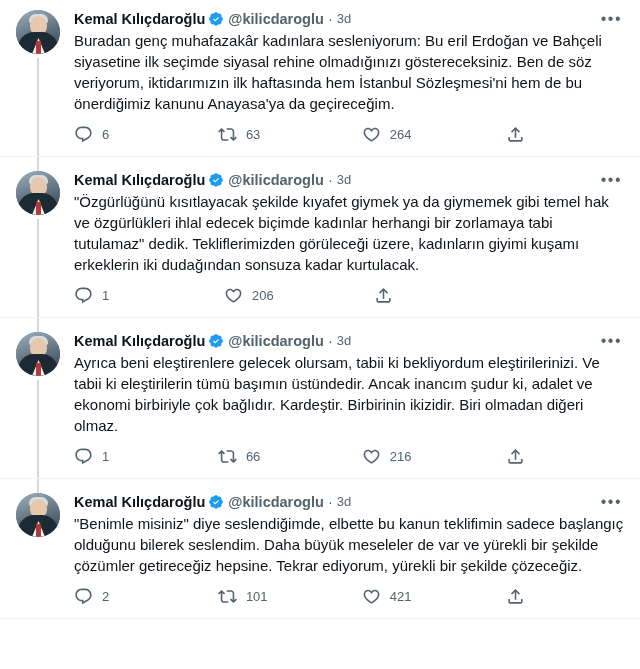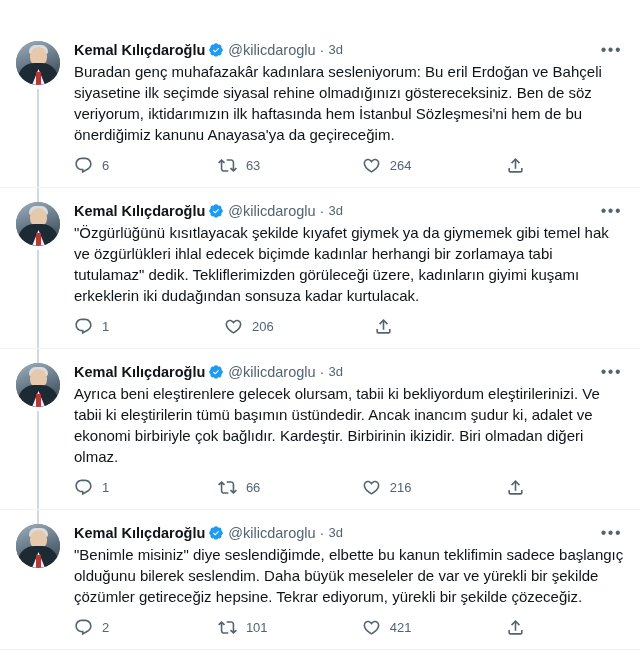--- a/index.html
+++ b/index.html
@@ -10,21 +10,20 @@
   body {
     width: 640px;
     height: 669px;
     font-family: "Liberation Sans", sans-serif;
     color: #0f1419;
     overflow: hidden;
   }
   .feed {
     width: 640px;
     position: relative;
-    margin-top: 31px;
   }
   .tweet {
     position: relative;
     display: flex;
     padding: 14px 16px 4px 16px;
     border-bottom: 1px solid #eff3f4;
     box-sizing: border-box;
   }
   .tweet.first {
     padding-top: 10px;
@@ -122,20 +121,21 @@
   .verified {
     margin-left: 3px;
     display: inline-flex;
     align-items: center;
   }
   .handle {
     color: #536471;
     font-size: 14.5px;
     margin-left: 4px;
     white-space: nowrap;
+    font-weight: bold;
   }
   .dot {
     color: #536471;
     font-size: 14.5px;
     margin: 0 4px;
   }
   .time {
     color: #536471;
     font-size: 13px;
   }

